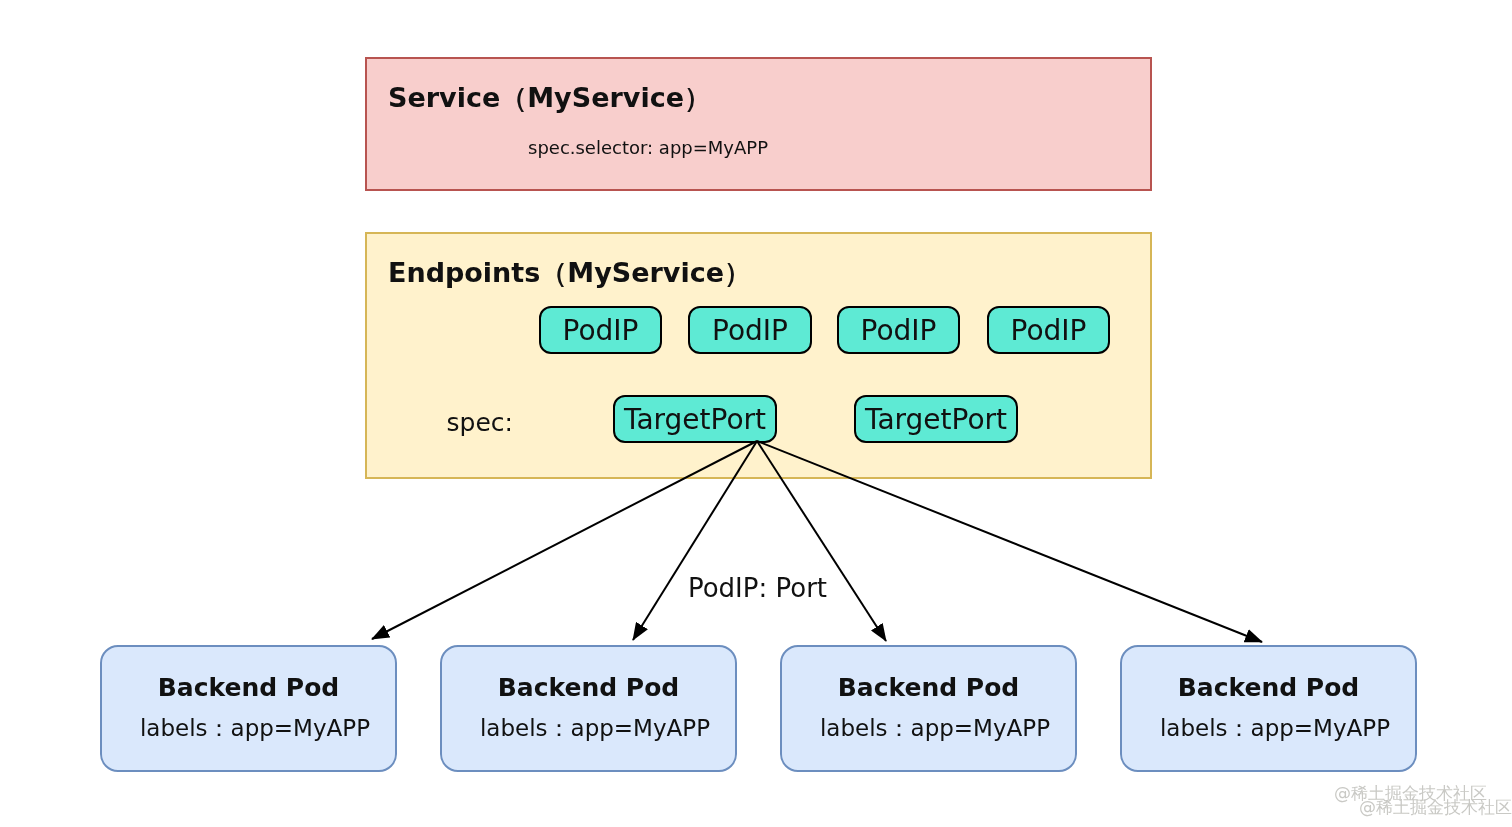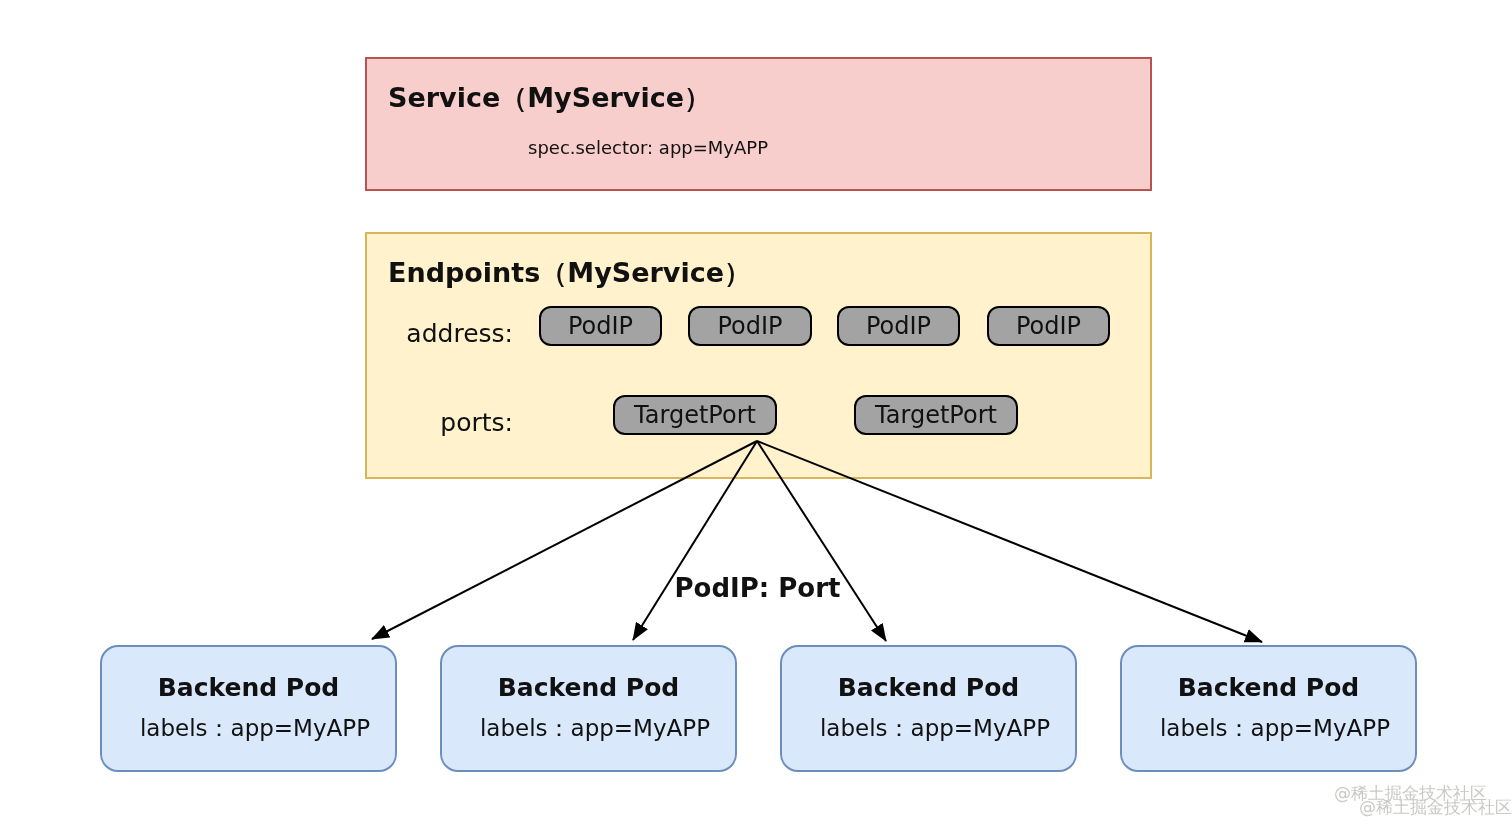--- a/index.html
+++ b/index.html
@@ -17,36 +17,36 @@
     box-sizing:border-box;background:#fff2cc;border:2px solid #d6b656;margin-top:41px;
   }
   .box-title{position:absolute;left:21px;top:21px;font-size:27px;font-weight:bold;white-space:nowrap;}
   .selector-line{position:absolute;left:161px;top:78px;font-size:18px;white-space:nowrap;}
   
   .ep-label{position:absolute;width:130px;text-align:right;font-size:25px;height:56px;line-height:56px;white-space:nowrap;}
   .addr-label{left:16px;top:72px;}
   .ports-label{left:16px;top:161px;}
   
   .chip{
-    position:absolute;box-sizing:border-box;height:40px;background:#a3a3a3;
+    position:absolute;box-sizing:border-box;height:48px;background:#5eead4;
     border:2px solid #000000;border-radius:12px;display:flex;align-items:center;
-    justify-content:center;font-size:24px;white-space:nowrap;
+    justify-content:center;font-size:28px;white-space:nowrap;
   }
   .chip-a0{left:172px;top:72px;width:123px;}
   .chip-a1{left:321px;top:72px;width:124px;}
   .chip-a2{left:470px;top:72px;width:123px;}
   .chip-a3{left:620px;top:72px;width:123px;}
   .chip-p0{left:246px;top:161px;width:164px;}
   .chip-p1{left:487px;top:161px;width:164px;}
   
   .arrows{position:absolute;left:0;top:0;width:1512px;height:827px;pointer-events:none;}
   .arrows line{stroke:#000000;stroke-width:2;}
   .edge-label{
     position:absolute;left:600px;top:573px;width:315px;text-align:center;
-    font-size:26px;font-weight:bold;white-space:nowrap;
+    font-size:26px;font-weight:normal;white-space:nowrap;
   }
   
   .pod{
     position:absolute;top:645px;width:297px;height:127px;box-sizing:border-box;
     background:#dae8fc;border:2px solid #6c8ebf;border-radius:18px;
     display:flex;flex-direction:column;align-items:center;justify-content:center;gap:11px;
   }
   .pod-0{left:100px;} .pod-1{left:440px;} .pod-2{left:780px;} .pod-3{left:1120px;}
   .pod-title{font-size:25px;font-weight:bold;white-space:nowrap;}
   .pod-labels{font-size:23px;white-space:nowrap;margin-left:13px;}
@@ -61,27 +61,26 @@
 <div class="canvas">
 
   <div class="service-box" style="background-color: rgb(248, 206, 204); border-color: rgb(184, 84, 80);">
     <div class="box-title">Service（MyService）</div>
     <div class="selector-line">spec.selector: app=MyAPP</div>
   </div>
 
   <div class="endpoints-box" style="background-color: rgb(255, 242, 204); border-color: rgb(214, 182, 86);">
     <div class="box-title">Endpoints（MyService）</div>
 
-    <div class="ep-label addr-label">address:</div>
     <div class="chip chip-a0">PodIP</div>
     <div class="chip chip-a1">PodIP</div>
     <div class="chip chip-a2">PodIP</div>
     <div class="chip chip-a3">PodIP</div>
 
-    <div class="ep-label ports-label">ports:</div>
+    <div class="ep-label ports-label">spec:</div>
     <div class="chip chip-p0">TargetPort</div>
     <div class="chip chip-p1">TargetPort</div>
   </div>
 
   <svg class="arrows" viewBox="0 0 1512 827" xmlns="http://www.w3.org/2000/svg">
     <defs>
       <marker id="arrowhead" viewBox="0 0 18 14" refX="17" refY="7" markerWidth="18" markerHeight="14" orient="auto" markerUnits="userSpaceOnUse">
         <path d="M0,0 L18,7 L0,14 Z" fill="#000000"></path>
       </marker>
     </defs>

